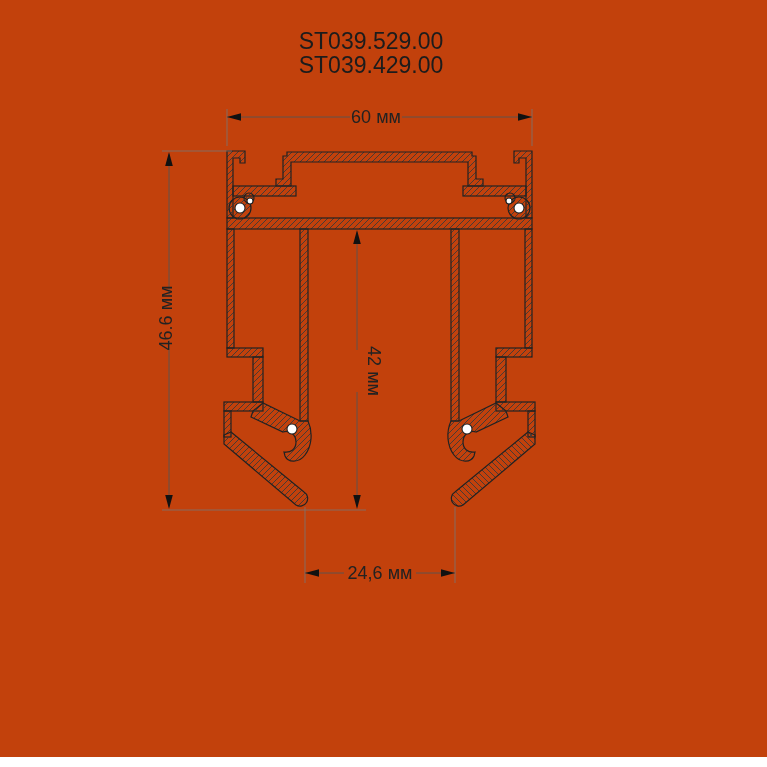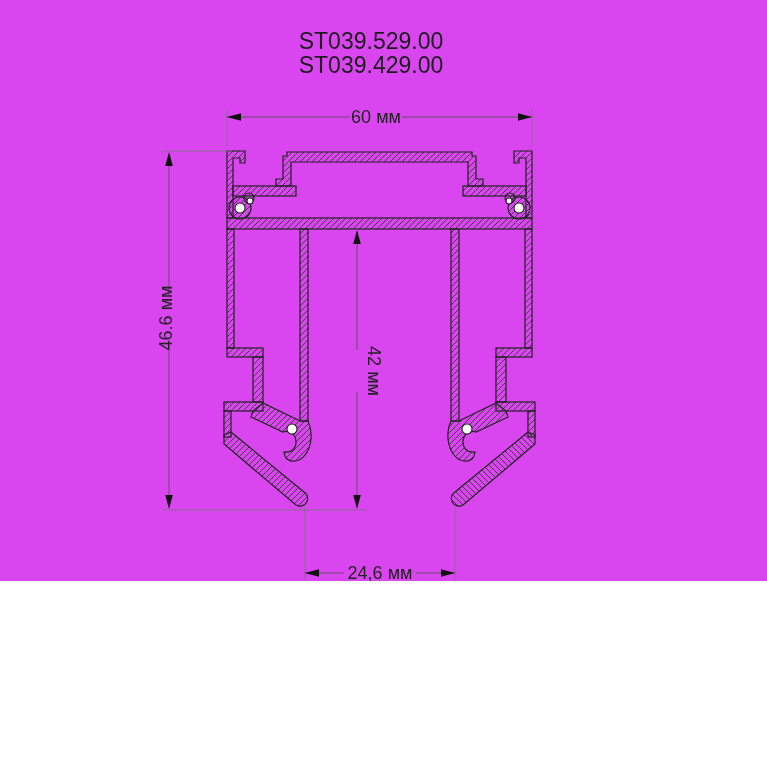--- a/index.html
+++ b/index.html
@@ -1,16 +1,16 @@
 <!DOCTYPE html>
 <html><head>
 <meta charset="utf-8">
 <style>
   html,body{margin:0;padding:0;background:#ffffff;}
-  .page{position:relative;width:767px;height:581px;background:#d946ef;overflow:hidden;
+  .page{position:relative;width:767px;height:757px;background:#c2410c;overflow:hidden;
         font-family:"Liberation Sans", sans-serif;}
   svg{display:block;}
   .title-line{font-family:"Liberation Sans", sans-serif;font-size:23px;fill:#1c1c1c;}
   .dim-text{font-family:"Liberation Sans", sans-serif;font-size:18px;fill:#222222;}
   .profile-piece{fill:url(#hatch);stroke:#222222;stroke-width:1.2;}
   .profile-piece-b{fill:url(#hatchB);stroke:#222222;stroke-width:1.2;}
   .cutout{fill:#ffffff;stroke:#222222;stroke-width:1.1;}
   .dimline{stroke:#555555;stroke-width:0.9;fill:none;}
   .extline{stroke:#777777;stroke-width:0.8;fill:none;}
   .arrow{fill:#111111;stroke:none;}

